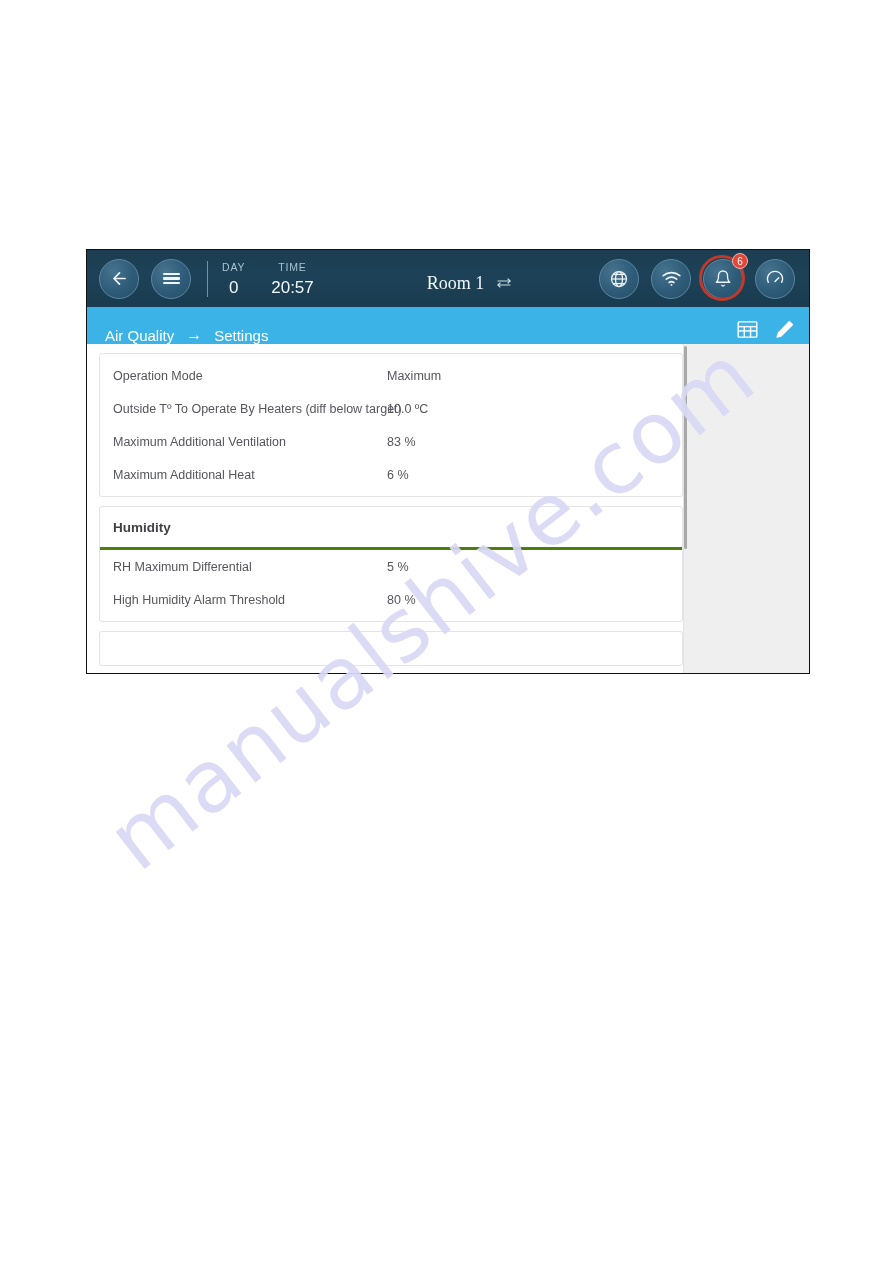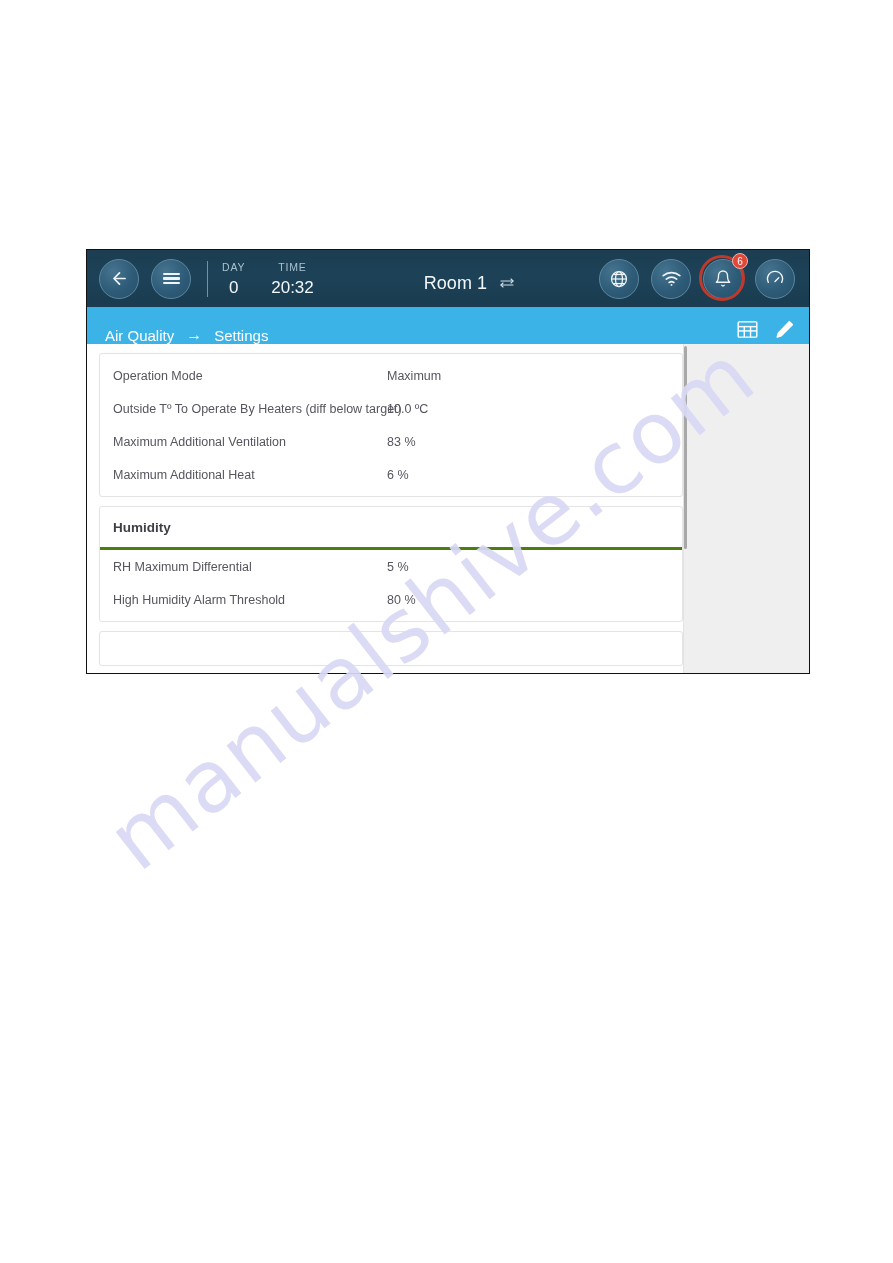--- a/index.html
+++ b/index.html
@@ -121,20 +121,21 @@
     color: #f2f7fa;
     line-height: 20px;
   }
   .room-wrap {
     flex: 1 1 auto;
     display: flex;
     align-items: center;
     justify-content: center;
     gap: 12px;
     margin-top: 10px;
+    font-family: Liberation Serif, serif;
   }
   .room-name {
     font-size: 18px;
     color: #f2f7fa;
   }
   .swap-ico { color: #cfe0ea; }
   .right-icons {
     display: flex;
     align-items: center;
     gap: 12px;
@@ -299,21 +300,21 @@
 
     <div class="vdiv"></div>
 
     <div class="dt-group">
       <div class="dt-col">
         <div class="dt-lab">DAY</div>
         <div class="dt-val">0</div>
       </div>
       <div class="dt-col">
         <div class="dt-lab">TIME</div>
-        <div class="dt-val">20:32</div>
+        <div class="dt-val">20:57</div>
       </div>
     </div>
 
     <div class="room-wrap">
       <span class="room-name">Room 1</span>
       <span class="swap-ico">
         <svg width="16" height="12" viewBox="0 0 24 18" fill="none" stroke="#cfe0ea" stroke-width="1.7" stroke-linecap="round" stroke-linejoin="round">
           <line x1="3" y1="6" x2="21" y2="6"></line>
           <polyline points="18,3 21,6 18,9"></polyline>
           <line x1="21" y1="12" x2="3" y2="12"></line>

